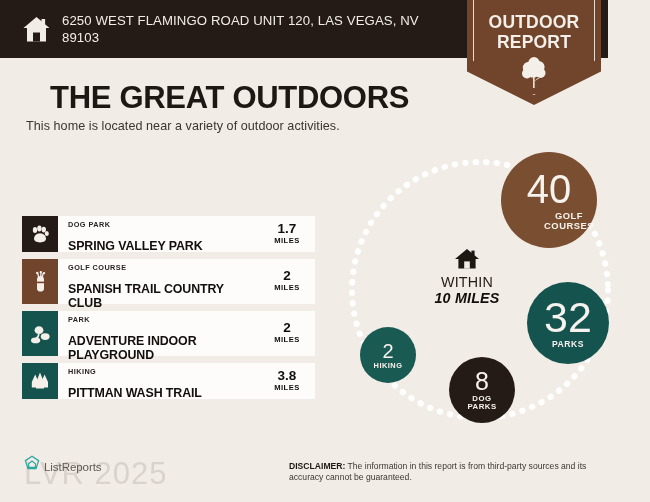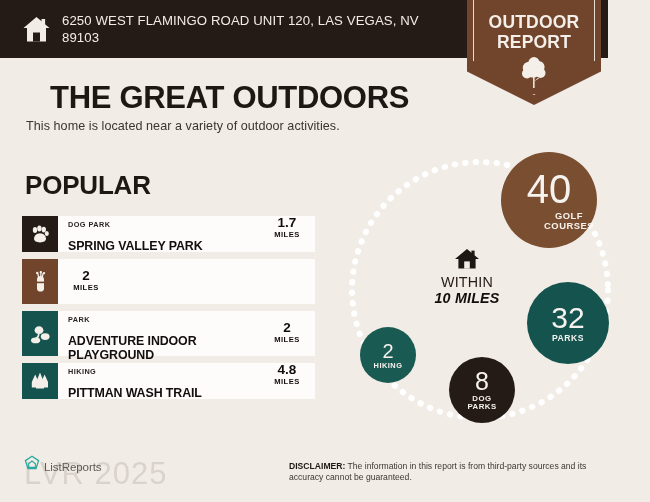--- a/index.html
+++ b/index.html
@@ -71,21 +71,21 @@
   .pmid{flex:1 1 auto;padding:4px 6px 0 10px;min-width:0;}
   .pcat{
     font-size:7.3px;font-weight:700;color:#2a2421;letter-spacing:.45px;
     line-height:9px;
   }
   .pname{
     font-size:12.4px;font-weight:700;color:#120e0c;letter-spacing:-.1px;
     line-height:13.6px;margin-top:11px;
   }
   .pdist{
-    flex:0 0 56px;text-align:center;padding-top:0;
+    flex:0 0 56px;text-align:center;padding-top:6px;
   }
   .pnum{font-size:13.5px;font-weight:700;color:#120e0c;line-height:14px;}
   .punit{font-size:7.6px;font-weight:700;color:#120e0c;letter-spacing:.5px;}
   .prow.tall .pdist{padding-top:9px;}
   .prow.tall .pnum{line-height:15px;}
 
   
   .diagram{position:absolute;left:330px;top:140px;width:320px;height:300px;}
   .dotring{position:absolute;left:0;top:0;}
   .bub{
@@ -94,21 +94,21 @@
     color:#f6f2ee;text-align:center;
   }
   .bub .bnum{font-weight:400;line-height:1;}
   .bub .blab{font-weight:700;letter-spacing:.5px;line-height:1.05;}
 
   .b-golf{left:171px;top:12px;width:96px;height:96px;background:#7a4f31;}
   .b-golf .bnum{font-size:40px;margin-bottom:2px;}
   .b-golf .blab{font-size:9.4px;margin-left:40px;}
 
   .b-parks{left:197px;top:142px;width:82px;height:82px;background:#15534f;}
-  .b-parks .bnum{font-size:30px;margin-bottom:1px;}
+  .b-parks .bnum{font-size:43px;margin-bottom:1px;}
   .b-parks .blab{font-size:8.6px;}
 
   .b-dog{left:119px;top:217px;width:66px;height:66px;background:#241b16;}
   .b-dog .bnum{font-size:25px;margin-bottom:1px;}
   .b-dog .blab{font-size:7.8px;}
 
   .b-hike{left:30px;top:187px;width:56px;height:56px;background:#195a53;}
   .b-hike .bnum{font-size:20px;margin-bottom:1px;}
   .b-hike .blab{font-size:7.4px;}
 
@@ -166,21 +166,20 @@
         <circle cx="12.8" cy="15" r="5.6"></circle>
         <rect x="12.1" y="14" width="1.5" height="17"></rect>
         <path d="M12.8 22 L8.6 18.4 L8.2 19.3 Z"></path>
         <path d="M13 24.5 L17.4 20.6 L17.9 21.5 Z"></path>
       </g>
     </svg>
   </span>
 
   <div class="h1">THE GREAT OUTDOORS</div>
   <div class="sub">This home is located near a variety of outdoor activities.</div>
-  <div class="h2">POPULAR</div>
 
   <div class="plist">
 
     <div class="prow">
       <div class="ptile" style="background:#241b16">
         <span>
         <svg width="20" height="20" viewBox="0 0 20 20">
               <g fill="#f4efe9">
           <ellipse cx="5" cy="6" rx="2.2" ry="2.9"></ellipse>
           <ellipse cx="9.4" cy="4.4" rx="2.2" ry="3"></ellipse>
@@ -211,20 +210,24 @@
           <rect x="9.2" y="1.2" width="1.3" height="5.6"></rect>
           <rect x="11" y="2" width="1.3" height="5" transform="rotate(12 11.6 4.5)"></rect>
           <circle cx="6.2" cy="2" r="1.2"></circle>
                 <circle cx="9.8" cy="1.1" r="1.2"></circle>
                 <circle cx="13" cy="2.1" r="1.2"></circle>
           <rect x="5" y="10.6" width="9" height="1.6" fill="#71452c"></rect>
         </g>
             </svg>
         </span>
       </div>
+      <div class="pmid">
+        <div class="pcat">GOLF COURSE</div>
+        <div class="pname">SPANISH TRAIL COUNTRY CLUB</div>
+      </div>
       <div class="pdist">
         <div class="pnum">2</div>
         <div class="punit">MILES</div>
       </div>
     </div>
 
     <div class="prow tall">
       <div class="ptile" style="background:#15534f">
         <span>
         <svg width="22" height="20" viewBox="0 0 22 20">
@@ -257,21 +260,21 @@
           <path d="M11 1.6 L15 11.4 L15 17.4 L7 17.4 L7 11.4 Z"></path>
         </g>
             </svg>
         </span>
       </div>
       <div class="pmid">
         <div class="pcat">HIKING</div>
         <div class="pname">PITTMAN WASH TRAIL</div>
       </div>
       <div class="pdist">
-        <div class="pnum">4.8</div>
+        <div class="pnum">3.8</div>
         <div class="punit">MILES</div>
       </div>
     </div>
 
   </div>
 
   <div class="diagram">
     <svg class="dotring" width="320" height="300" viewBox="0 0 320 300">
       <circle cx="150" cy="150" r="128" fill="none" stroke="#ffffff" stroke-width="6" stroke-linecap="round" stroke-dasharray="0.5 10"></circle>
     </svg>

